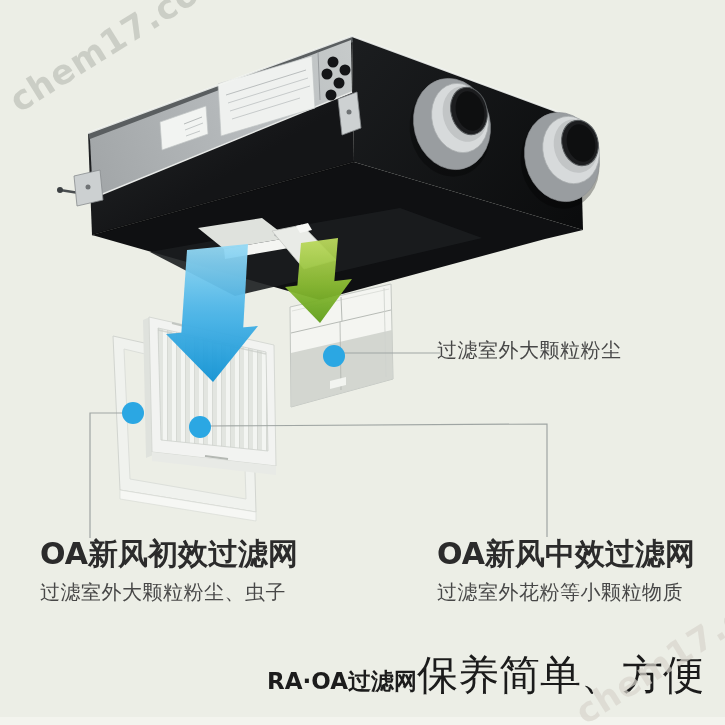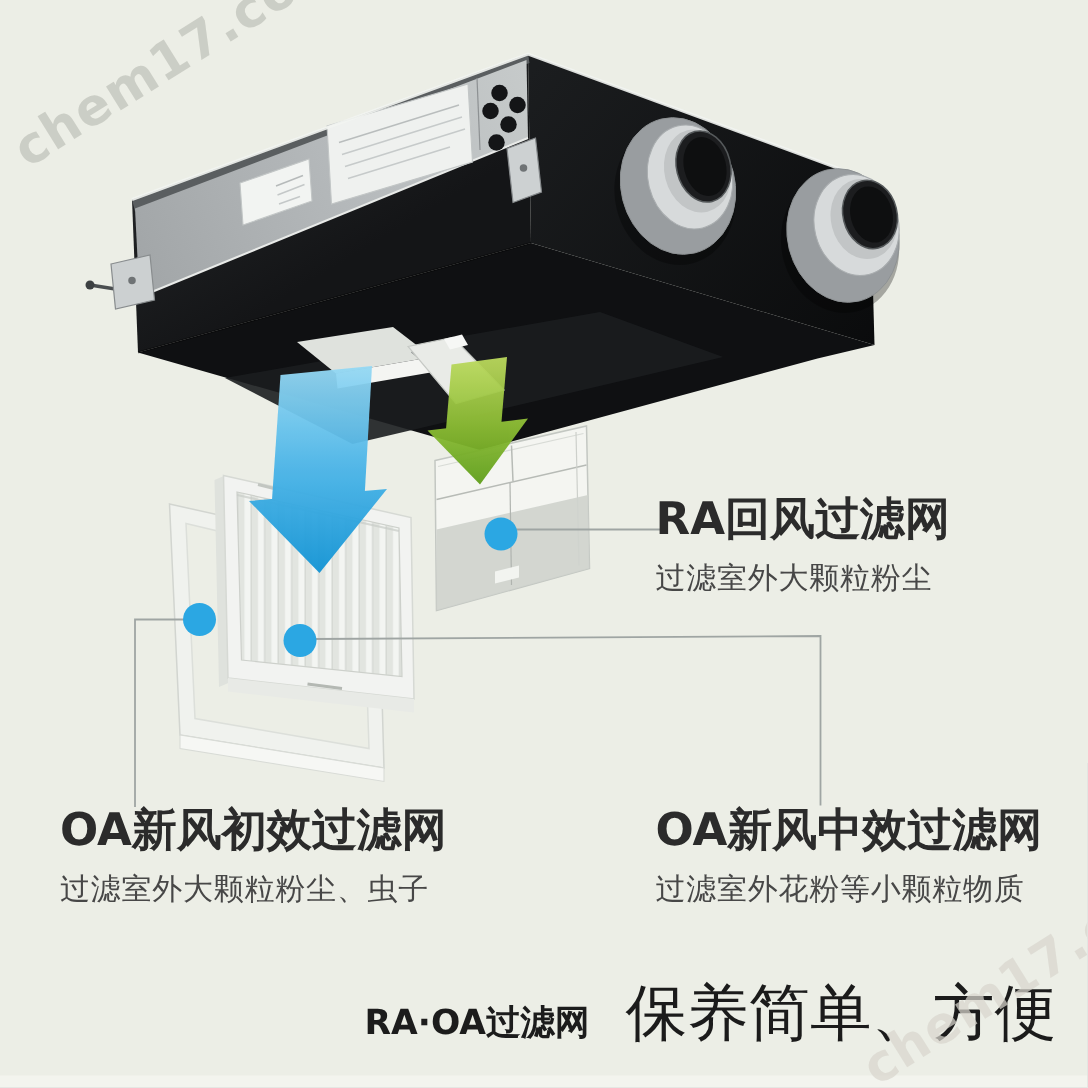--- a/index.html
+++ b/index.html
@@ -14,21 +14,21 @@
     white-space:nowrap;pointer-events:none;
   }
   #wm-tl{left:2px;top:86px;z-index:1;}
   #wm-br{left:568px;top:698px;z-index:9;color:rgba(216,214,205,0.72);}
   #art{position:absolute;left:0;top:0;z-index:2;}
   .callout{position:absolute;z-index:4;white-space:nowrap;}
   .callout .title{font-size:30px;font-weight:700;color:#2b2b2b;line-height:1.15;}
   .callout .sub{font-size:20px;color:#474747;margin-top:7px;letter-spacing:0.5px;}
   #footer-line{
     position:absolute;left:250px;top:648px;width:454px;z-index:5;
-    display:flex;justify-content:flex-end;align-items:baseline;gap:24px;white-space:nowrap;
+    display:flex;justify-content:flex-end;align-items:baseline;gap:0;white-space:nowrap;
   }
   #footer-line .prefix{font-size:23px;font-weight:700;color:#1c1c1c;}
   #footer-line .headline{font-size:41px;font-weight:400;color:#1b1b1b;letter-spacing:0px;}
   #bottom-band{position:absolute;left:0;top:717px;width:725px;height:8px;background:#f3f4ee;z-index:3;}
 </style>
 </head>
 <body>
 
 <div id="stage">
 
@@ -197,21 +197,20 @@
       <polyline points="209,426 547,424 547,537"></polyline>
     </g>
     <g fill="#2ba7e3">
       <circle cx="133" cy="413" r="11"></circle>
       <circle cx="200" cy="427" r="11"></circle>
       <circle cx="334" cy="356" r="11"></circle>
     </g>
   </svg>
 
   <div class="callout" style="left:437px;top:330px;">
-    <div class="title">RA回风过滤网</div>
     <div class="sub">过滤室外大颗粒粉尘</div>
   </div>
 
   <div class="callout" style="left:437px;top:537px;">
     <div class="title">OA新风中效过滤网</div>
     <div class="sub">过滤室外花粉等小颗粒物质</div>
   </div>
 
   <div class="callout" style="left:40px;top:537px;">
     <div class="title">OA新风初效过滤网</div>

